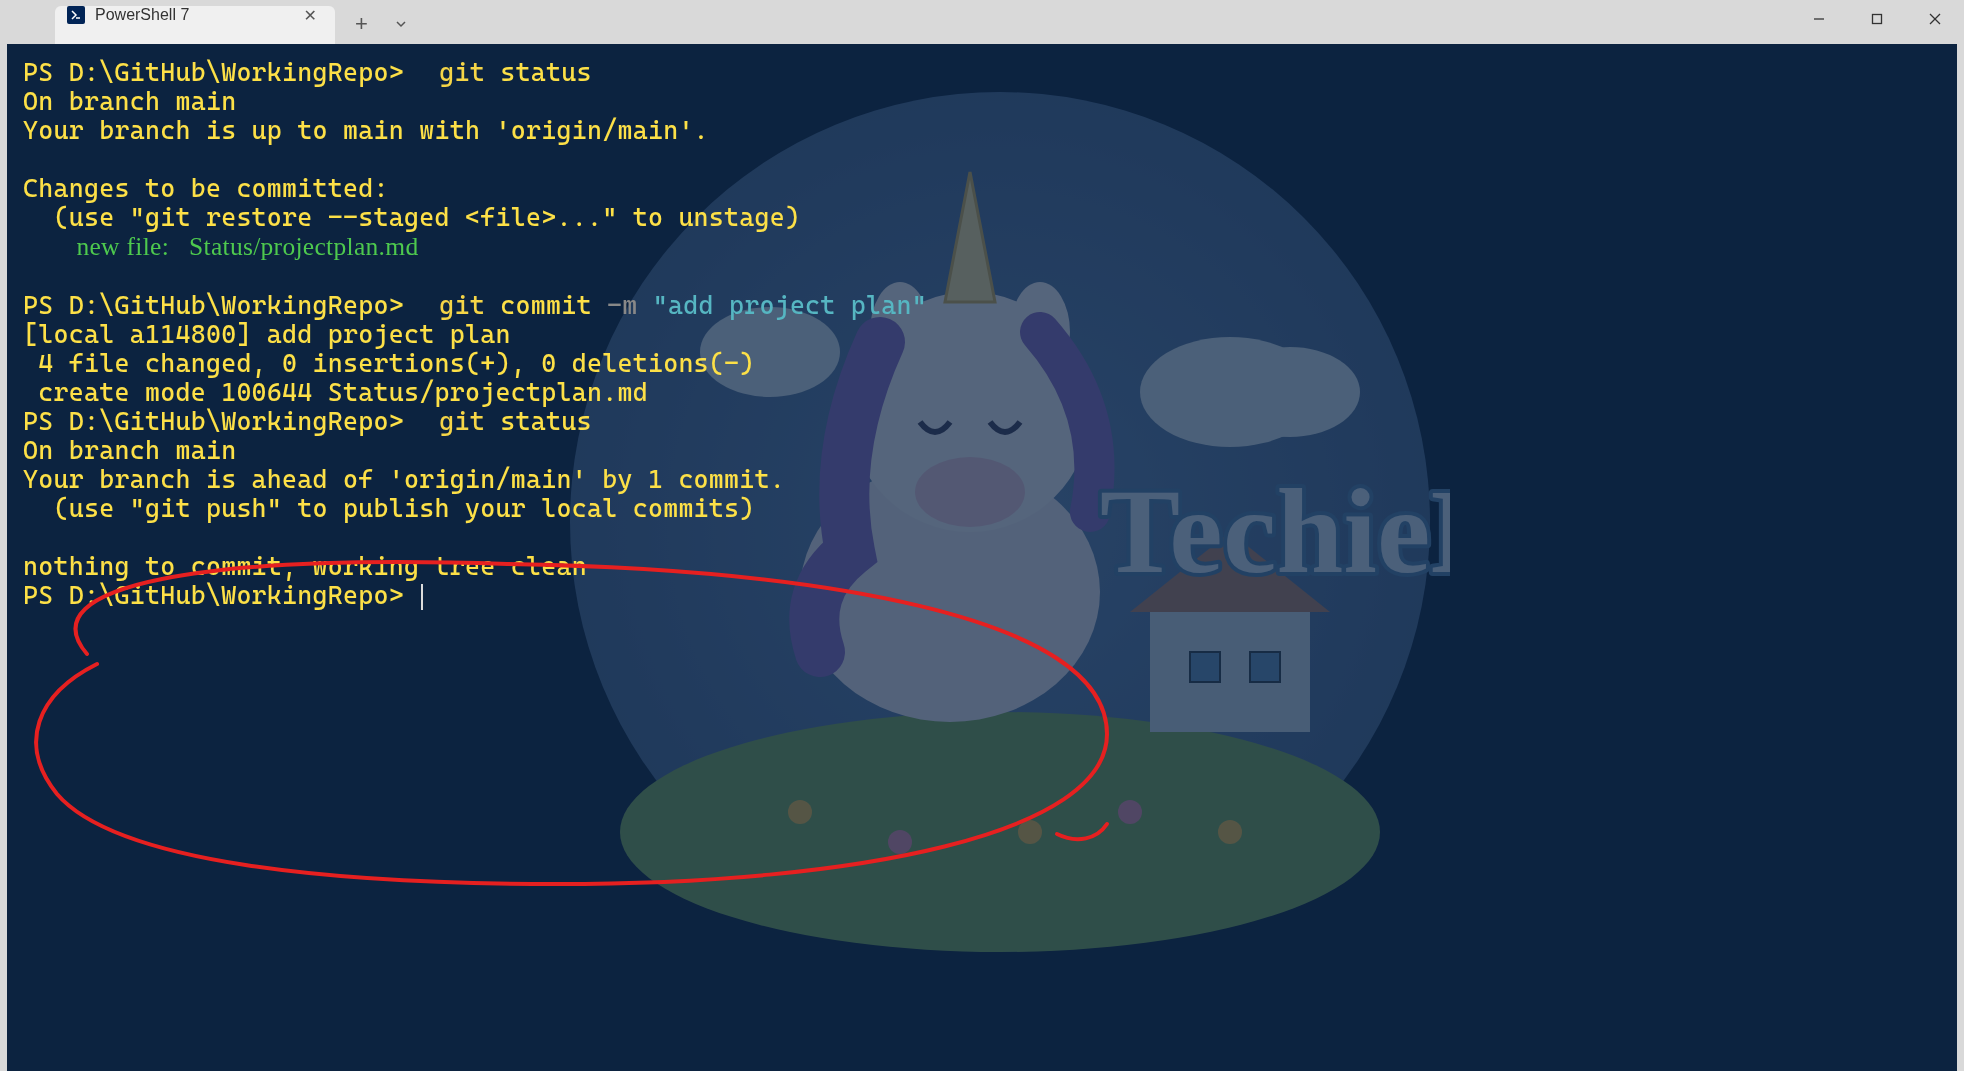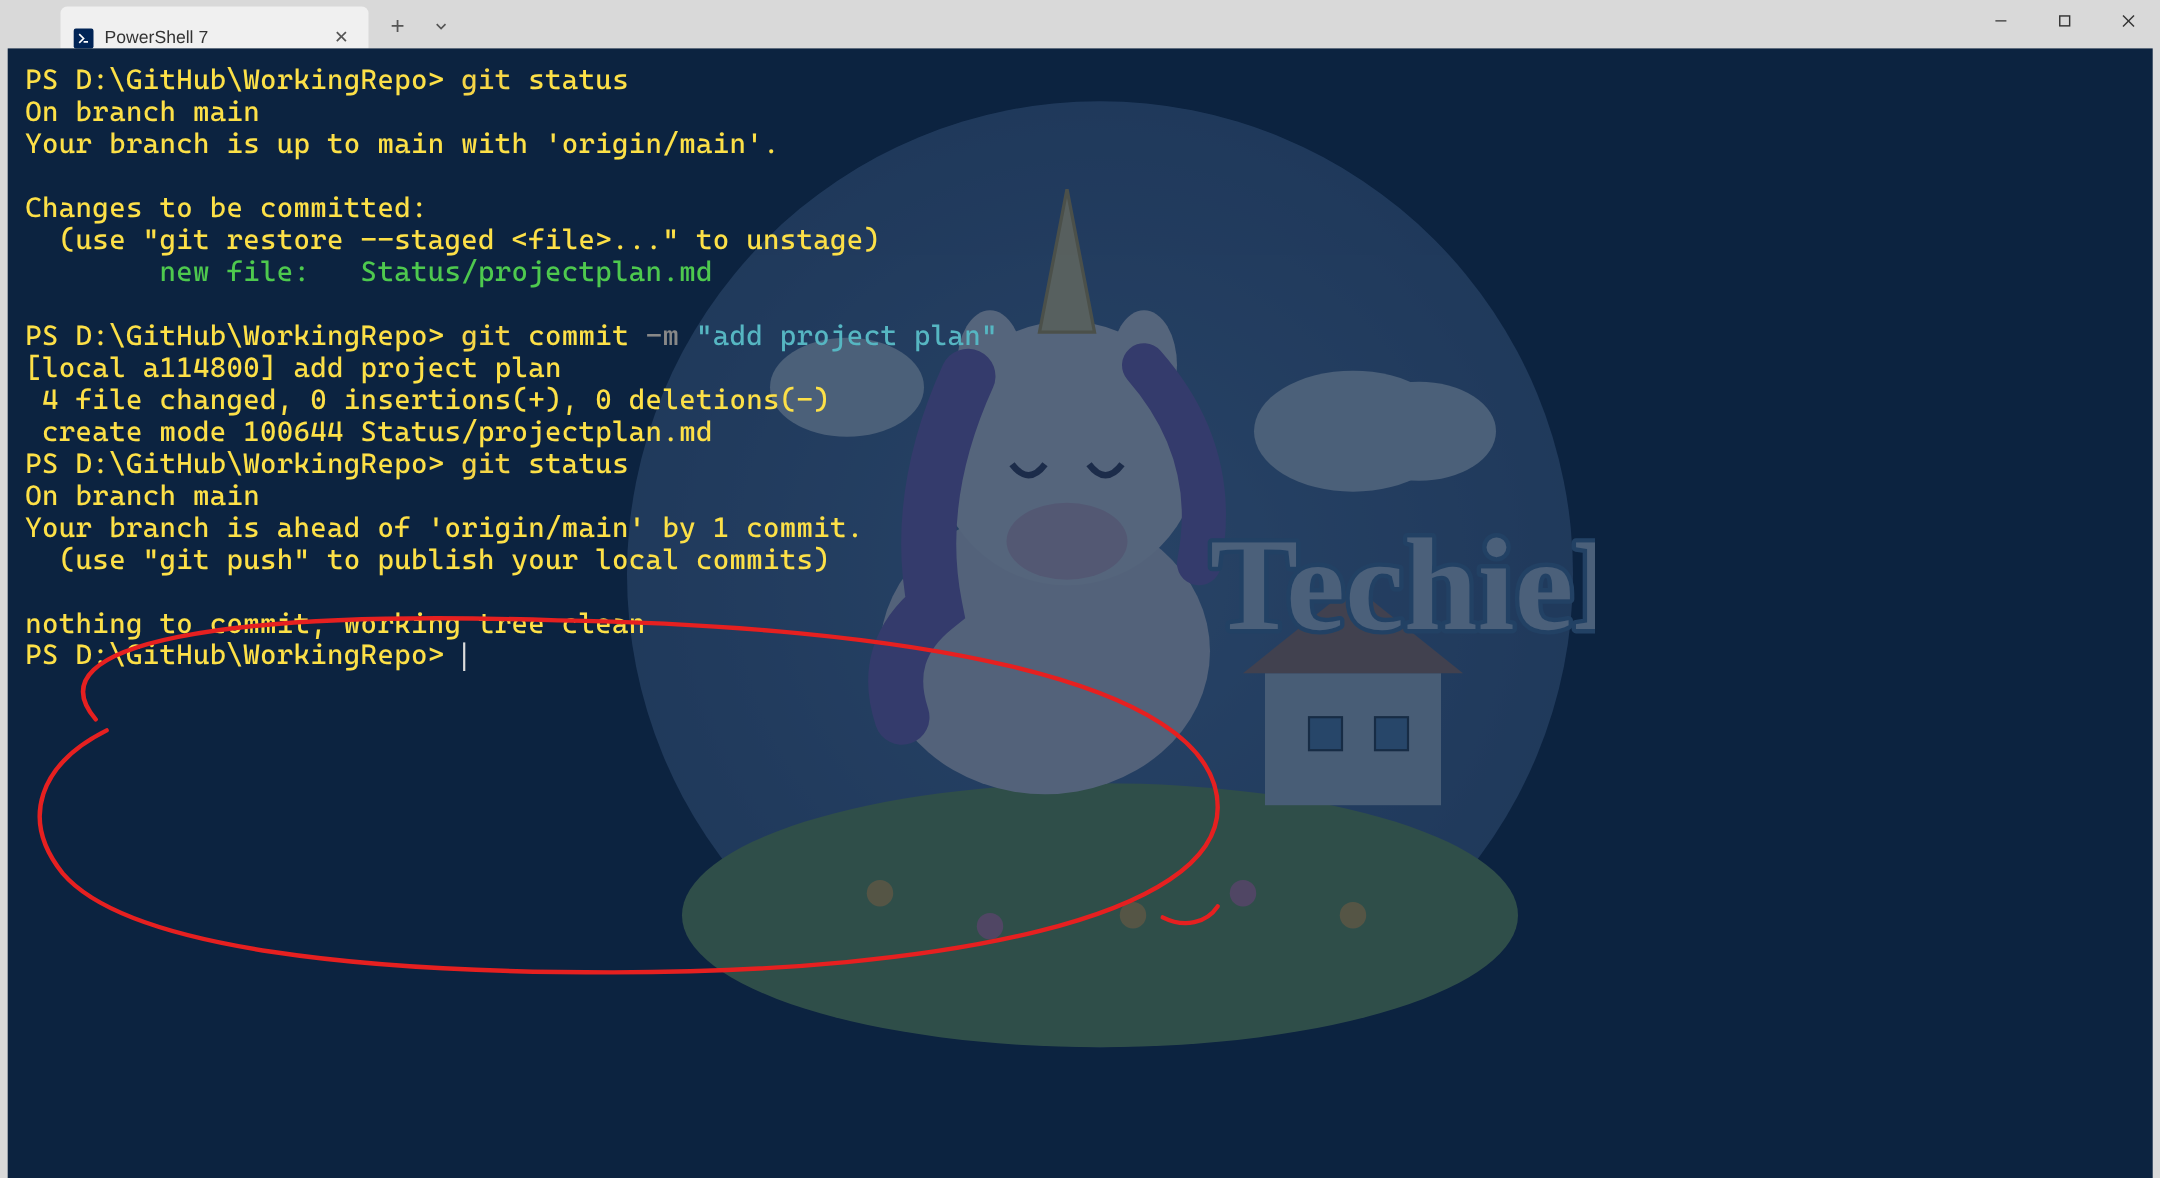--- a/index.html
+++ b/index.html
@@ -17,21 +17,21 @@
     }
     .titlebar {
       height: 44px;
       background: #d9d9d9;
       display: flex;
       align-items: center;
       position: relative;
     }
     .tab {
       display: flex;
-      align-items: flex-end;
+      align-items: flex-start;
       background: #f0f0f0;
       border-radius: 6px 6px 0 0;
       height: 38px;
       margin-top: 6px;
       margin-left: 55px;
       padding: 0 12px;
       min-width: 280px;
       position: relative;
     }
     .tab-icon {
@@ -118,24 +118,24 @@
     .watermark svg {
       width: 100%;
       height: 100%;
     }
     .terminal-content {
       position: relative;
       z-index: 2;
       white-space: pre;
     }
     .c-white { color: #fde047; }
-    .c-yellow { color: #f5d547; }
+    .c-yellow { color: #f5d547; margin-left: 20px; }
     .c-gray { color: #888888; }
     .c-cyan { color: #56b6c2; }
-    .c-green { color: #4ec94e; }
+    .c-green { color: #4ec94e; font-family: Liberation Serif, serif; }
     .cursor-block {
       display: inline-block;
       width: 2px;
       height: 26px;
       background: #dcdcdc;
       vertical-align: text-bottom;
       margin-left: 2px;
     }
     .annotation-ellipse {
       position: absolute;

